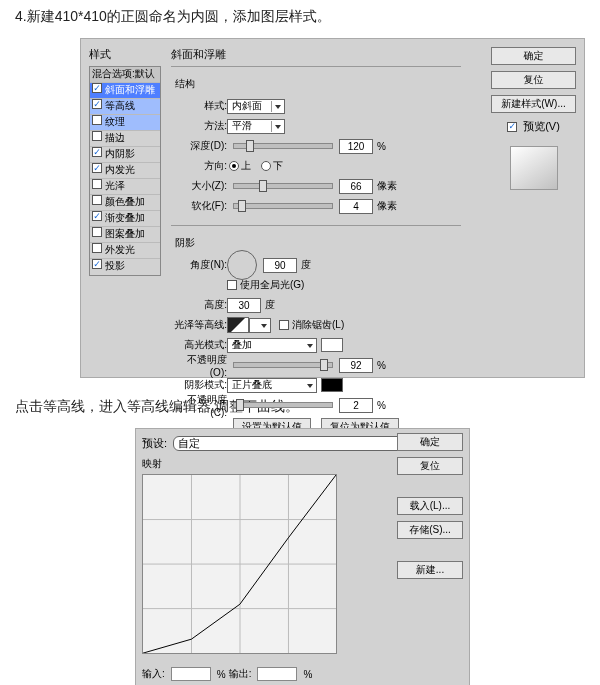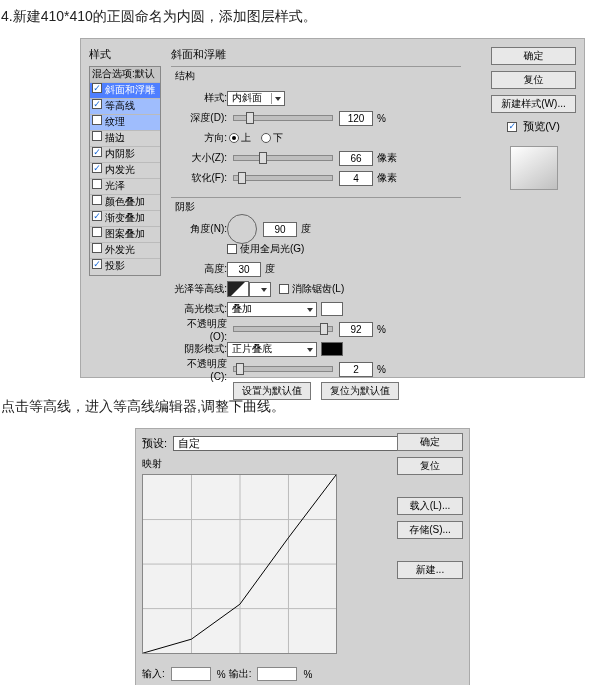--- a/index.html
+++ b/index.html
@@ -1,33 +1,33 @@
 <!DOCTYPE html>
 <html><head>
 <meta charset="utf-8">
 <style>
   * { box-sizing: border-box; margin: 0; padding: 0; }
   body { font-family: "Microsoft YaHei", sans-serif; font-size: 11px; background: #fff; width: 600px; }
-  .step-text { font-size: 14px; margin: 8px 1px 12px; color: #222; }
+  .step-text { font-size: 14px; margin: 8px 15px 12px; color: #222; }
   .panel { background: #d2d2d2; border: 1px solid #aaa; margin: 0 auto 20px; position: relative; }
   
   .ls-panel { width: 505px; height: 340px; margin-left: 80px; }
   .ls-left { position: absolute; left: 8px; top: 8px; width: 86px; }
   .ls-left-title { font-size: 11px; margin-bottom: 4px; }
   .ls-list { border: 1px solid #888; background: #d2d2d2; width: 72px; }
   .ls-row { display:flex; align-items:flex-start; height:16px; padding:0 2px; font-size:10px; border-bottom:1px solid #bbb;}
   .ls-row:last-child{border-bottom:none;}
   .ls-row.header{background:#c5c5c5;}
   .ls-row.sel{background:#4f7fff;color:#fff;}
   .ls-row.alt{background:#9fbdfd;}
   .cb{width:10px;height:10px;border:1px solid #555;background:#fff;margin-right:3px;display:inline-flex;align-items:center;justify-content:center;color:#1566d6;}
   .cb.checked::after{content:"✓";font-size:9px;line-height:9px;}
   .ls-center { position:absolute; left:90px; top:8px; width:290px; }
   .section-title { font-size:11px; margin-bottom:4px; }
-  .group { border-top:1px solid #999; padding:0 0 8px; }
+  .group { border-top:1px solid #999; padding:8px 0 8px; }
   .group-title { font-size:10px; margin:2px 0 6px 4px;}
   .row { display:flex; align-items:center; height:18px; margin-bottom:2px; font-size:10px; }
   .row label { width:56px; text-align:right; }
   .sel-box{background:#fff;border:1px solid #666;height:15px;min-width:58px;padding:0 16px 0 4px;position:relative;display:inline-flex;align-items:center;}
   .sel-box::after{content:"";position:absolute;right:3px;top:5px;border-left:3px solid transparent;border-right:3px solid transparent;border-top:4px solid #333;}
   .sel-box.split::before{content:"";position:absolute;right:12px;top:1px;bottom:1px;border-left:1px solid #999;}
   .num{width:34px;height:15px;border:1px solid #666;background:#fff;text-align:center;font-size:10px;}
   .slider{flex:1;height:6px;background:#bfbfbf;border:1px solid #888;margin:0 6px;position:relative;max-width:100px;}
   .slider .thumb{position:absolute;top:-4px;width:8px;height:12px;background:#ddd;border:1px solid #555;}
   .radio{width:10px;height:10px;border:1px solid #555;border-radius:50%;background:#fff;margin:0 2px;display:inline-flex;align-items:center;justify-content:center;}
@@ -35,21 +35,21 @@
   .btn{background:#e8e8e8;border:1px solid #777;height:18px;min-width:64px;padding:0 8px;font-size:10px;display:inline-flex;align-items:center;justify-content:center;}
   .ls-right{position:absolute;right:8px;top:8px;width:85px;display:flex;flex-direction:column;gap:6px;align-items:center;}
   .ls-right .btn{width:85px;}
   .swatch-lg{width:48px;height:44px;background:linear-gradient(145deg,#fff,#c0c0c0);border:1px solid #999;margin-top:6px;}
   .angle-dial{width:30px;height:30px;border:1px solid #666;border-radius:50%;background:#d2d2d2;position:relative;}
   .gloss-sw{width:22px;height:16px;border:1px solid #666;background:linear-gradient(135deg,#222 49%,#fff 51%);display:inline-block;}
   .color-sw{width:22px;height:14px;background:#000;border:1px solid #666;display:inline-block;}
   
   .ce-panel{width:335px;height:260px;margin-left:135px;}
   .ce-top{display:flex;align-items:center;height:28px;padding:4px 6px;gap:6px;}
-  .ce-top .sel-box{flex:1;min-width:120px;}
+  .ce-top .sel-box{flex:1;min-width:120px;border-radius:6px;}
   .ce-right{position:absolute;right:6px;top:4px;width:66px;display:flex;flex-direction:column;gap:6px;}
   .ce-right .btn{width:66px;}
   .ce-body{position:absolute;left:6px;top:28px;}
   .ce-map-title{font-size:10px;margin-bottom:3px;}
   .curve-box{width:195px;height:180px;background:#f2f2f2;border:1px solid #888;position:relative;}
   .curve-svg{position:absolute;inset:0;}
   .ce-footer{position:absolute;left:6px;bottom:6px;font-size:10px;display:flex;flex-direction:row;gap:3px;}
   .ce-footer .row2{display:flex;align-items:center;gap:6px;}
   .ce-footer .inbox{width:40px;height:14px;border:1px solid #888;background:#fff;}
 </style>
@@ -121,20 +121,26 @@
     <div class="section-title">斜面和浮雕</div>
     <div class="group">
       <div class="group-title">结构</div>
       <div class="row">
           <label>样式:</label>
           <div class="sel-box split">
             <span>内斜面</span>
           </div>
         </div>
       <div class="row">
+          <label>方法:</label>
+          <div class="sel-box split">
+            <span>平滑</span>
+          </div>
+        </div>
+      <div class="row">
           <label>深度(D):</label>
           <div class="slider">
             <div class="thumb" style="left:12%"></div>
           </div>
           <input class="num" value="120" style="">
           <span style="margin-left:4px">%</span>
         </div>
       <div class="row">
           <label>方向:</label>
           <span class="radio checked"></span>

